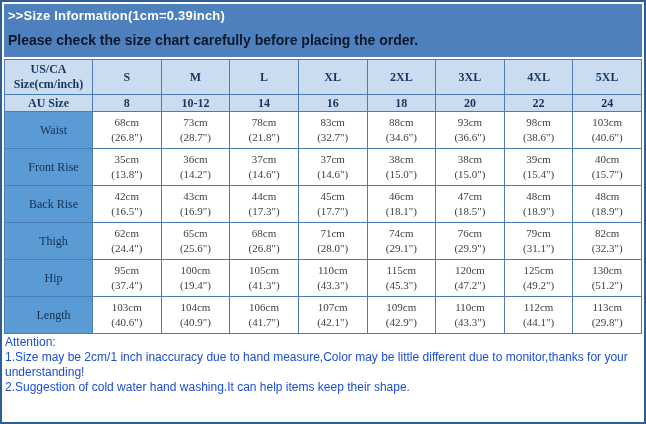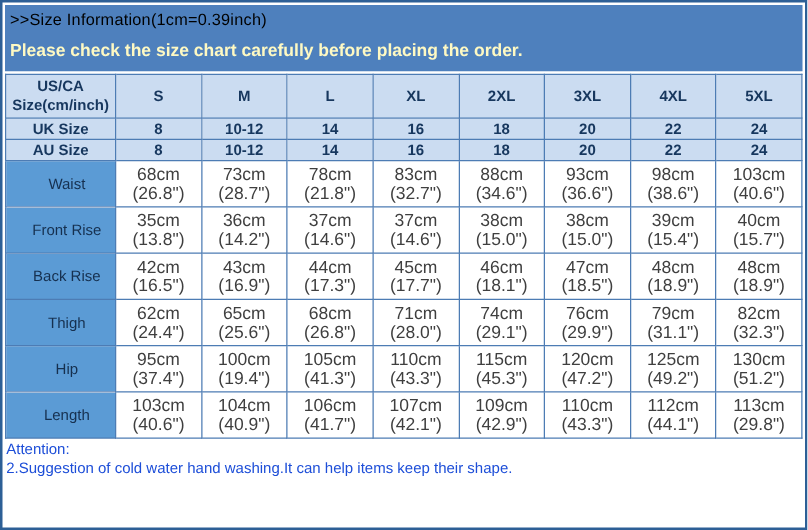--- a/index.html
+++ b/index.html
@@ -15,39 +15,40 @@
     overflow: hidden;
   }
 
   .banner {
     background: #4e80bd;
     height: 53px;
     box-sizing: border-box;
     padding: 4px 4px 0 4px;
   }
   .banner .title {
-    color: #000000;
+    color: #ffffff;
     font-size: 13px;
-    font-weight: normal;
+    font-weight: bold;
     letter-spacing: 0.2px;
     line-height: 16px;
   }
   .banner .subtitle {
-    color: #fef9c3;
+    color: #0f172a;
     font-size: 14px;
     font-weight: bold;
     margin-top: 8px;
     line-height: 17px;
   }
 
   table.size-table {
     width: 100%;
     border-collapse: collapse;
     table-layout: fixed;
     margin-top: 2px;
+    font-family: Liberation Serif, serif;
   }
   table.size-table th, table.size-table td {
     border: 1px solid #4d7cb4;
     text-align: center;
     padding: 0;
     overflow: hidden;
   }
   th.corner {
     background: #cbdcf1;
     color: #17375e;
@@ -81,21 +82,21 @@
     color: #16304f;
     font-size: 12px;
     font-weight: normal;
     text-align: center;
     padding-left: 10px;
     height: 36px;
   }
   tr.measure-row td.measure-val {
     background: #ffffff;
     color: #3f3f3f;
-    font-size: 14px;
+    font-size: 11px;
     white-space: pre-line;
     line-height: 15px;
   }
 
   .attention {
     color: #1d4ed8;
     font-size: 12px;
     line-height: 15px;
     padding: 1px 2px 0 1px;
   }
@@ -131,31 +132,20 @@
           <th class="colhead">M</th>
           <th class="colhead">L</th>
           <th class="colhead">XL</th>
           <th class="colhead">2XL</th>
           <th class="colhead">3XL</th>
           <th class="colhead">4XL</th>
           <th class="colhead">5XL</th>
         </tr>
       </thead>
     <tbody>
-        <tr class="size-row">
-          <th class="rowlabel-size">UK Size</th>
-          <td class="size-val">8</td>
-          <td class="size-val">10-12</td>
-          <td class="size-val">14</td>
-          <td class="size-val">16</td>
-          <td class="size-val">18</td>
-          <td class="size-val">20</td>
-          <td class="size-val">22</td>
-          <td class="size-val">24</td>
-        </tr>
         <tr class="size-row">
           <th class="rowlabel-size">AU Size</th>
           <td class="size-val">8</td>
           <td class="size-val">10-12</td>
           <td class="size-val">14</td>
           <td class="size-val">16</td>
           <td class="size-val">18</td>
           <td class="size-val">20</td>
           <td class="size-val">22</td>
           <td class="size-val">24</td>
@@ -272,16 +262,17 @@
           <td class="measure-val">112cm
 (44.1")</td>
           <td class="measure-val">113cm
 (29.8")</td>
         </tr>
       </tbody>
   </table>
 
   <div class="attention">
     <p class="note">Attention:</p>
+    <p class="note">1.Size may be 2cm/1 inch inaccuracy due to hand measure,Color may be little different due to monitor,thanks for your understanding!</p>
     <p class="note">2.Suggestion of cold water hand washing.It can help items keep their shape.</p>
   </div>
 
 </div>
 
 </body></html>

